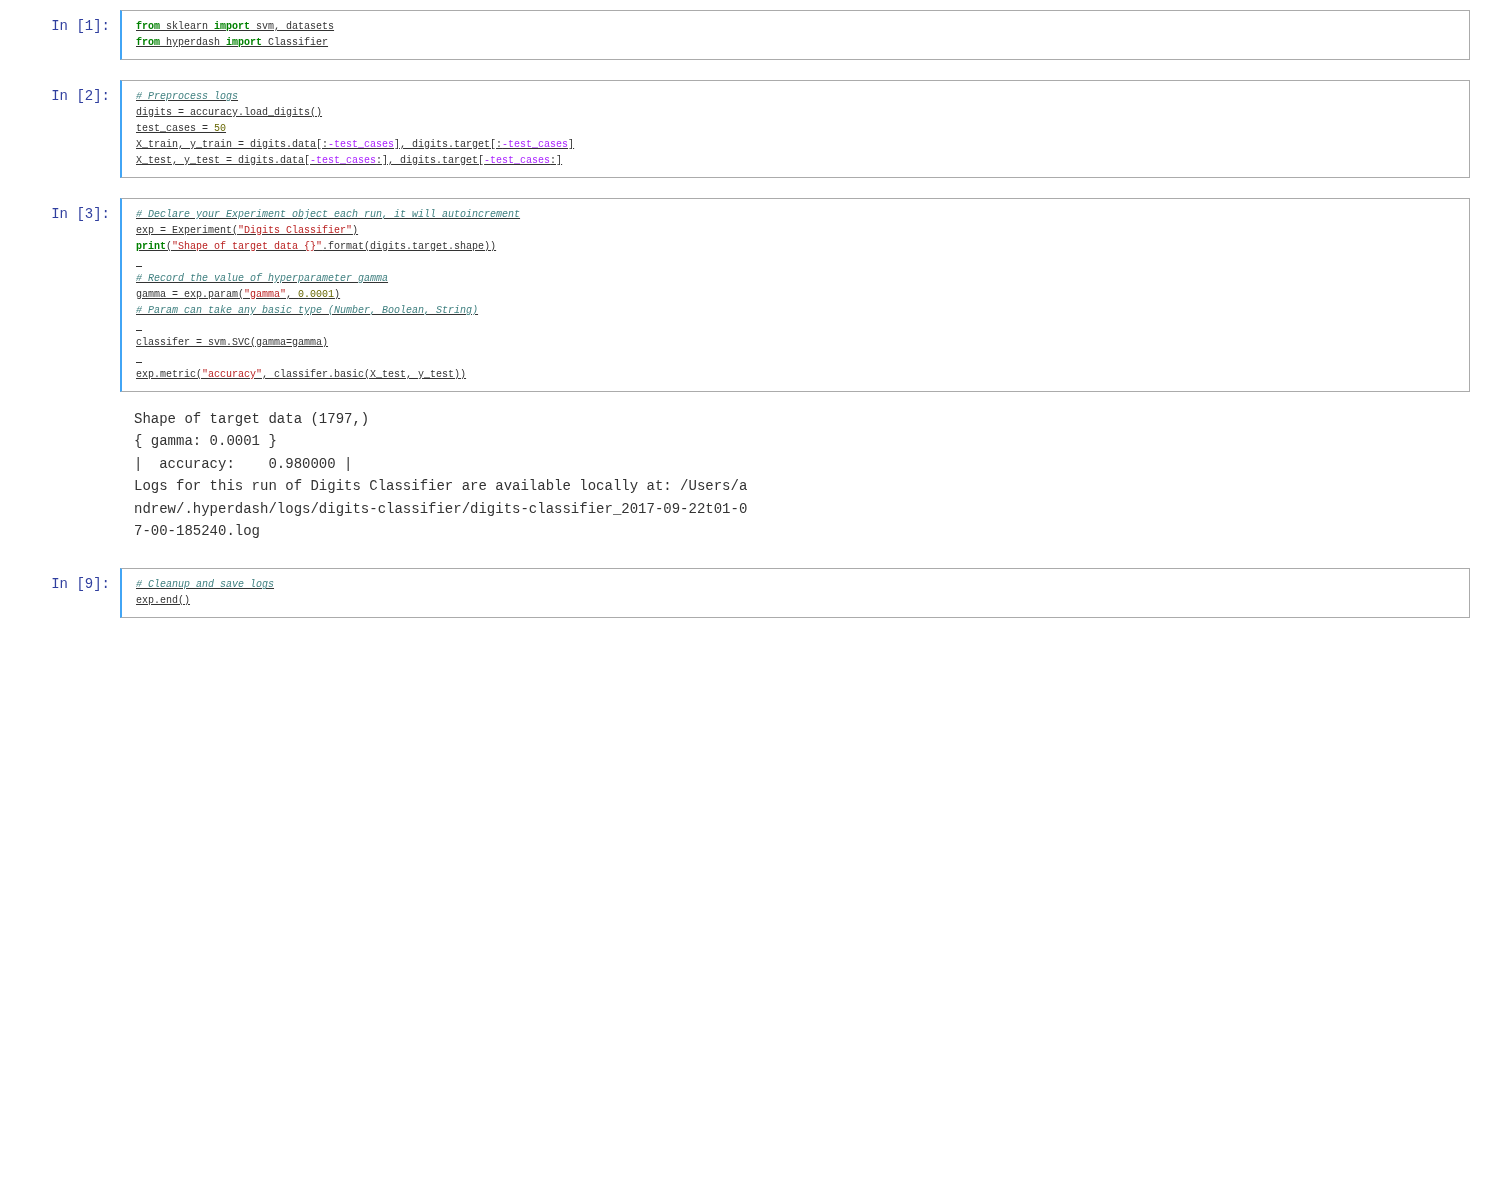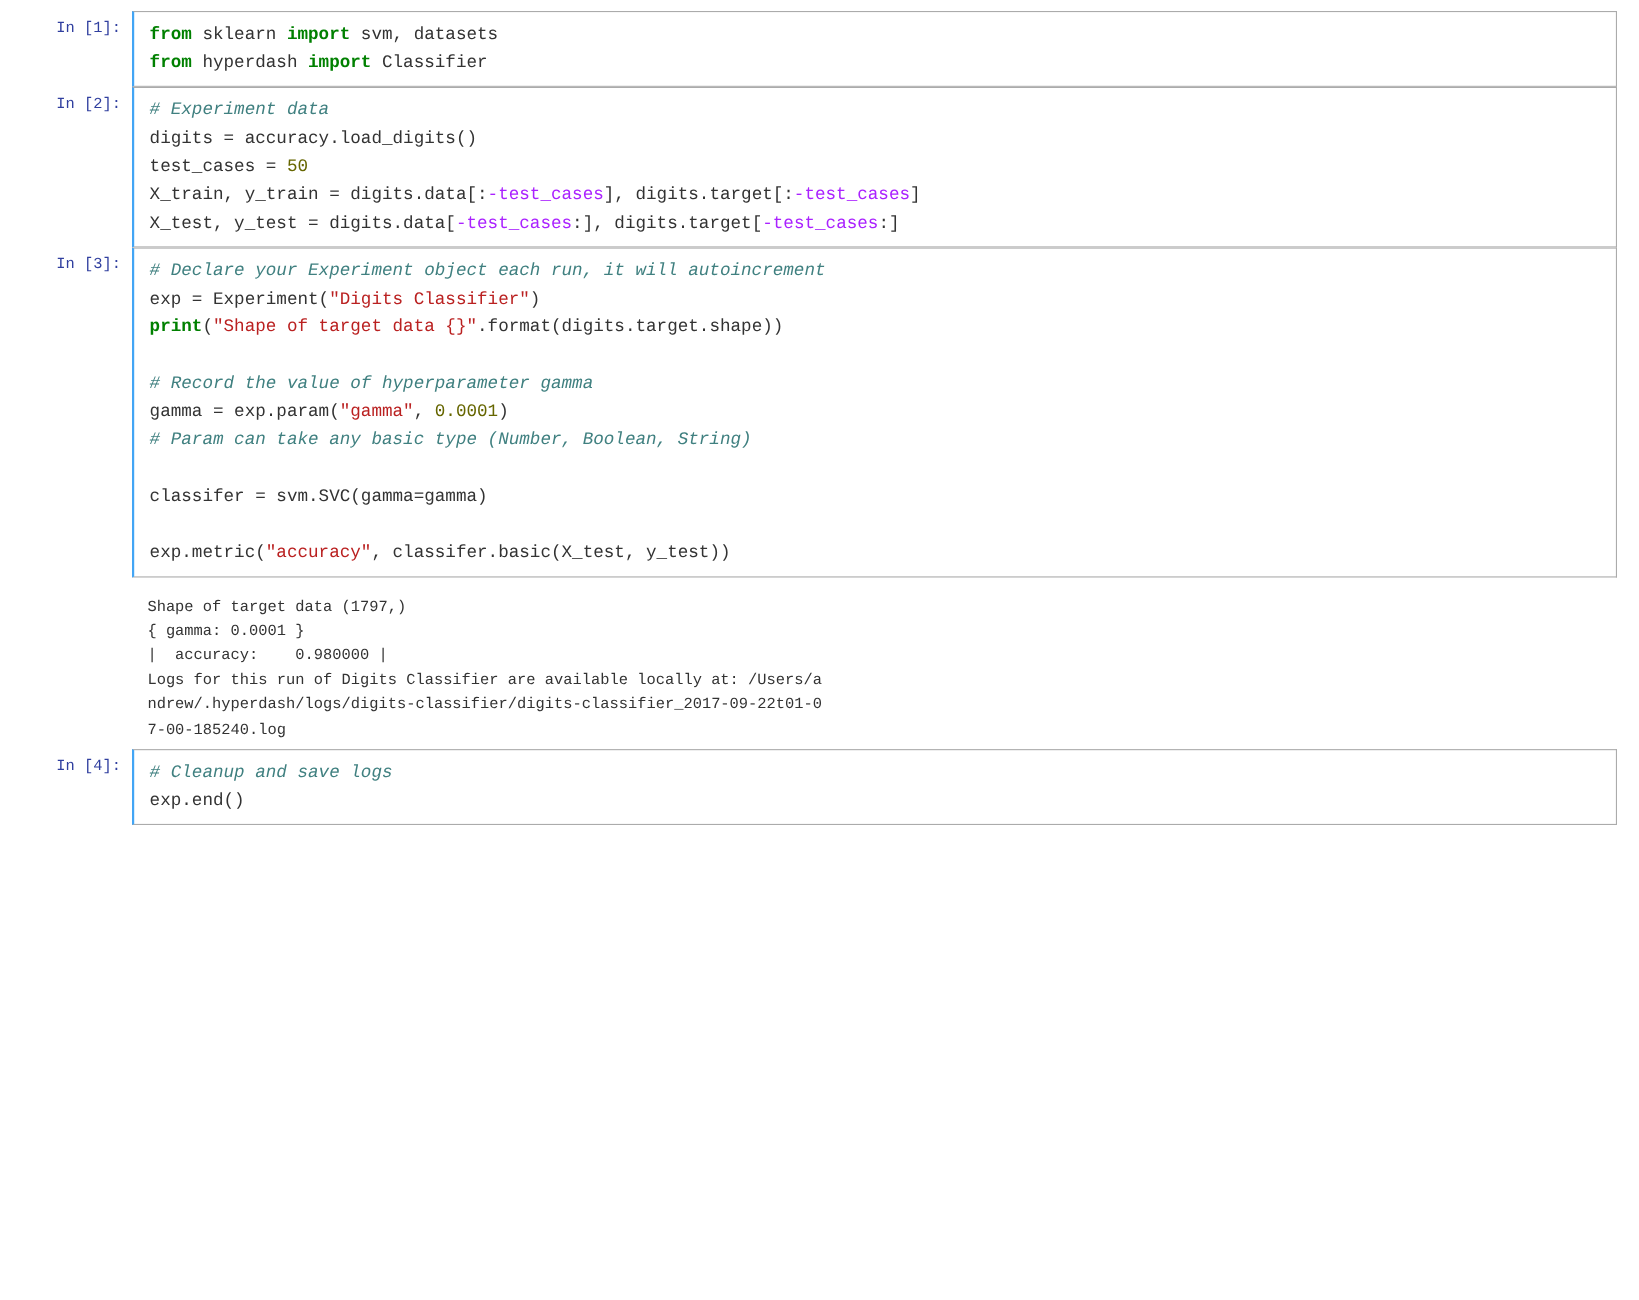--- a/index.html
+++ b/index.html
@@ -20,21 +20,22 @@
 
     .notebook-container {
       width: 100%;
       padding: 0 20px;
     }
 
     .code-line {
       white-space: pre;
       line-height: 1.6;
       font-family: 'Courier New', Courier, monospace;
-      font-size: 16px;
+      font-size: 10px;
+      text-decoration: underline;
     }
 
     .output-line {
       white-space: pre;
       line-height: 1.6;
       font-family: 'Courier New', Courier, monospace;
       font-size: 14px;
       color: #333;
     }
 
@@ -42,20 +43,21 @@
     .kw-from    { color: #008000; font-weight: bold; }
     .kw-import  { color: #008000; font-weight: bold; }
     .kw-print   { color: #008000; font-weight: bold; }
     .comment    { color: #408080; font-style: italic; }
     .string-red { color: #ba2121; }
     .number     { color: #666600; }
     .neg-index  { color: #aa22ff; }
     .normal     { color: #333333; }
 
     .cell-wrapper {
+      margin-bottom: 20px;
     }
 
     .cell-row {
       display: flex;
       flex-direction: row;
       align-items: stretch;
       width: 100%;
     }
 
     .in-label {
@@ -114,21 +116,21 @@
         <div class="code-box">
           <div class="code-line"><span class="kw-from">from</span><span class="normal"> sklearn </span><span class="kw-import">import</span><span class="normal"> svm, datasets</span></div>
           <div class="code-line"><span class="kw-from">from</span><span class="normal"> hyperdash </span><span class="kw-import">import</span><span class="normal"> Classifier</span></div>
         </div>
       </div>
     </div>
     <div class="cell-wrapper">
       <div class="cell-row">
         <div class="in-label">In [2]:</div>
         <div class="code-box">
-          <div class="code-line"><span class="comment"># Experiment data</span></div>
+          <div class="code-line"><span class="comment"># Preprocess logs</span></div>
           <div class="code-line"><span class="normal">digits = accuracy.load_digits()</span></div>
           <div class="code-line"><span class="normal">test_cases = </span><span class="number">50</span></div>
           <div class="code-line"><span class="normal">X_train, y_train = digits.data[:</span><span class="neg-index">-test_cases</span><span class="normal">], digits.target[:</span><span class="neg-index">-test_cases</span><span class="normal">]</span></div>
           <div class="code-line"><span class="normal">X_test, y_test = digits.data[</span><span class="neg-index">-test_cases</span><span class="normal">:], digits.target[</span><span class="neg-index">-test_cases</span><span class="normal">:]</span></div>
         </div>
       </div>
     </div>
     <div class="cell-wrapper">
       <div class="cell-row">
         <div class="in-label">In [3]:</div>
@@ -154,20 +156,20 @@
           <div class="output-line">{ gamma: 0.0001 }</div>
           <div class="output-line">|  accuracy:    0.980000 |</div>
           <div class="output-line">Logs for this run of Digits Classifier are available locally at: /Users/a</div>
           <div class="output-line">ndrew/.hyperdash/logs/digits-classifier/digits-classifier_2017-09-22t01-0</div>
           <div class="output-line">7-00-185240.log</div>
         </div>
       </div>
     </div>
     <div class="cell-wrapper">
       <div class="cell-row">
-        <div class="in-label">In [4]:</div>
+        <div class="in-label">In [9]:</div>
         <div class="code-box">
           <div class="code-line"><span class="comment"># Cleanup and save logs</span></div>
           <div class="code-line"><span class="normal">exp.end()</span></div>
         </div>
       </div>
     </div>
   </div>
 
 </body></html>

